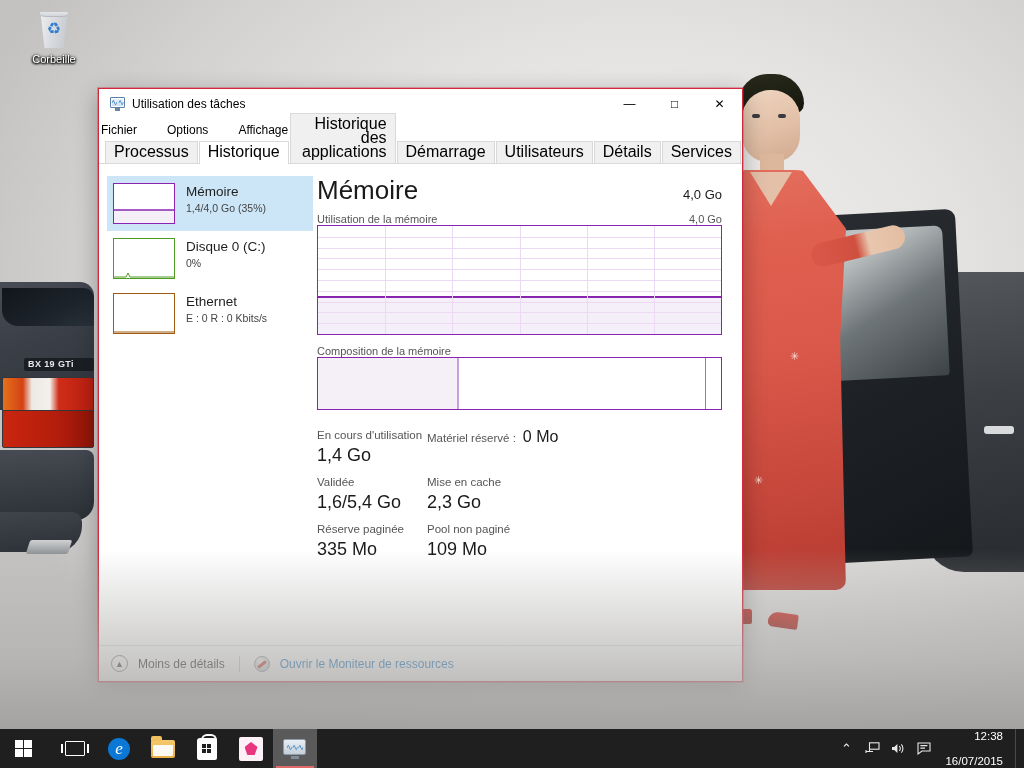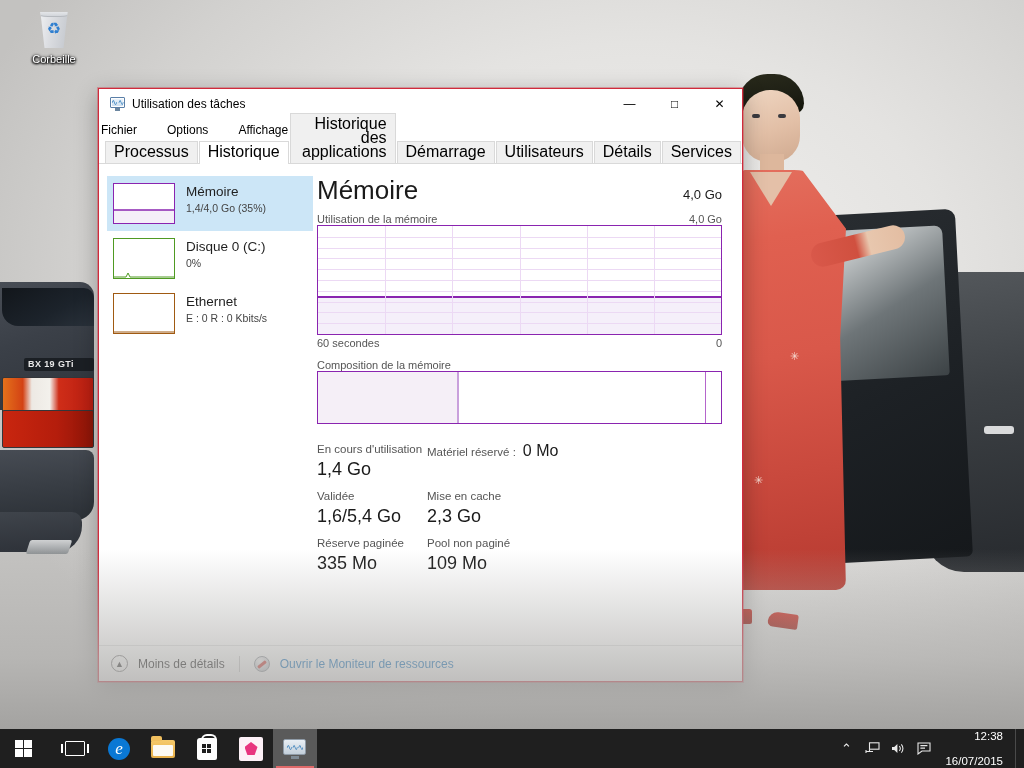--- a/index.html
+++ b/index.html
@@ -545,24 +545,20 @@
             <div class="grid-h" style="top: 22px;"></div>
             <div class="grid-h" style="top: 32px;"></div>
             <div class="grid-h" style="top: 43px;"></div>
             <div class="grid-h" style="top: 54px;"></div>
             <div class="grid-h" style="top: 65px;"></div>
             <div class="grid-h" style="top: 76px;"></div>
             <div class="grid-h" style="top: 86px;"></div>
             <div class="grid-h" style="top: 97px;"></div>
           </div>
 
-        <div class="g-footrow">
-          <div class="g-foot">60 secondes</div>
-          <div class="g-foot">0</div>
-        </div>
 
         <div class="comp-label">Composition de la mémoire</div>
         <div class="compbar" id="composition-bar">
           <div class="comp-inuse" id="comp-inuse" style="width: 141px;"></div>
           <div class="comp-sep" id="comp-sep" style="left: 387px;"></div>
         </div>
 
         <div class="stats">
 
           <div class="stat-row">

